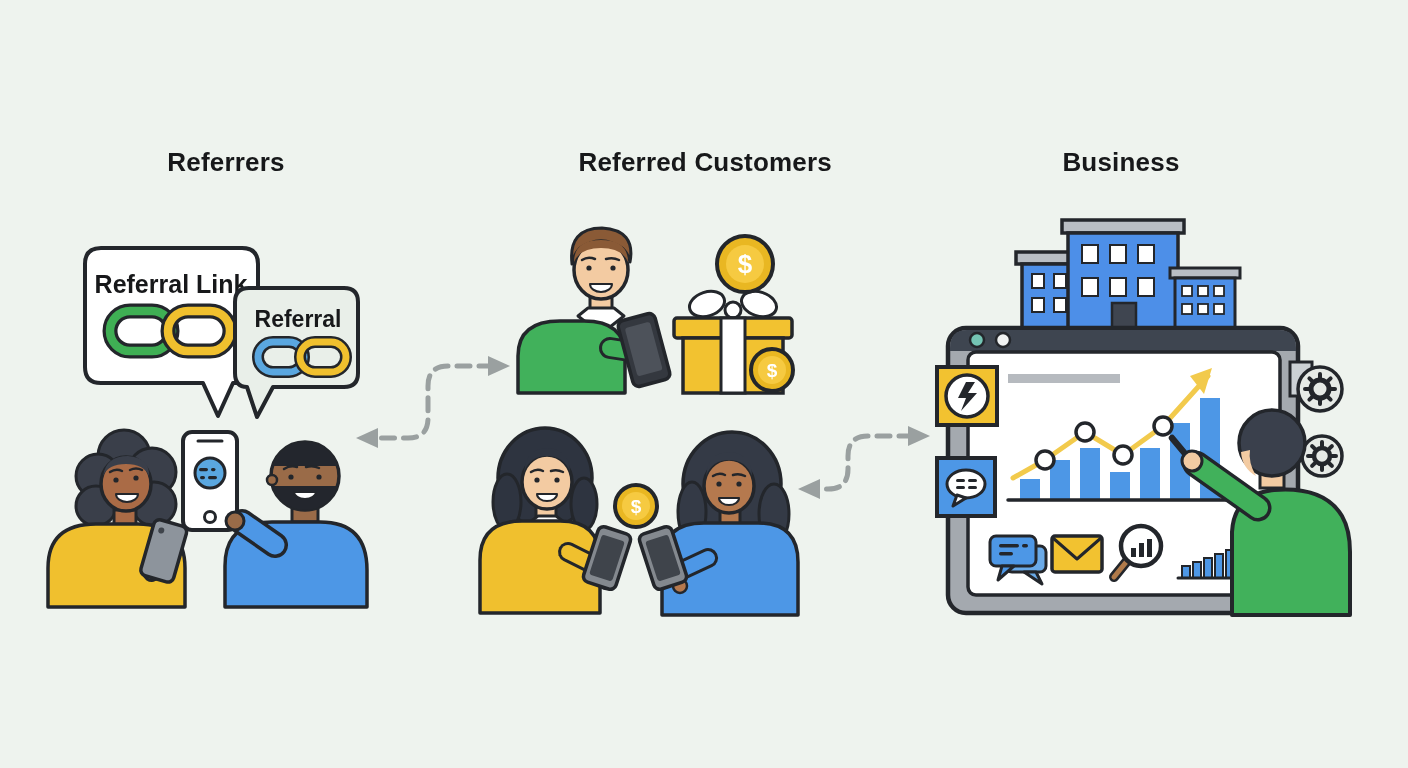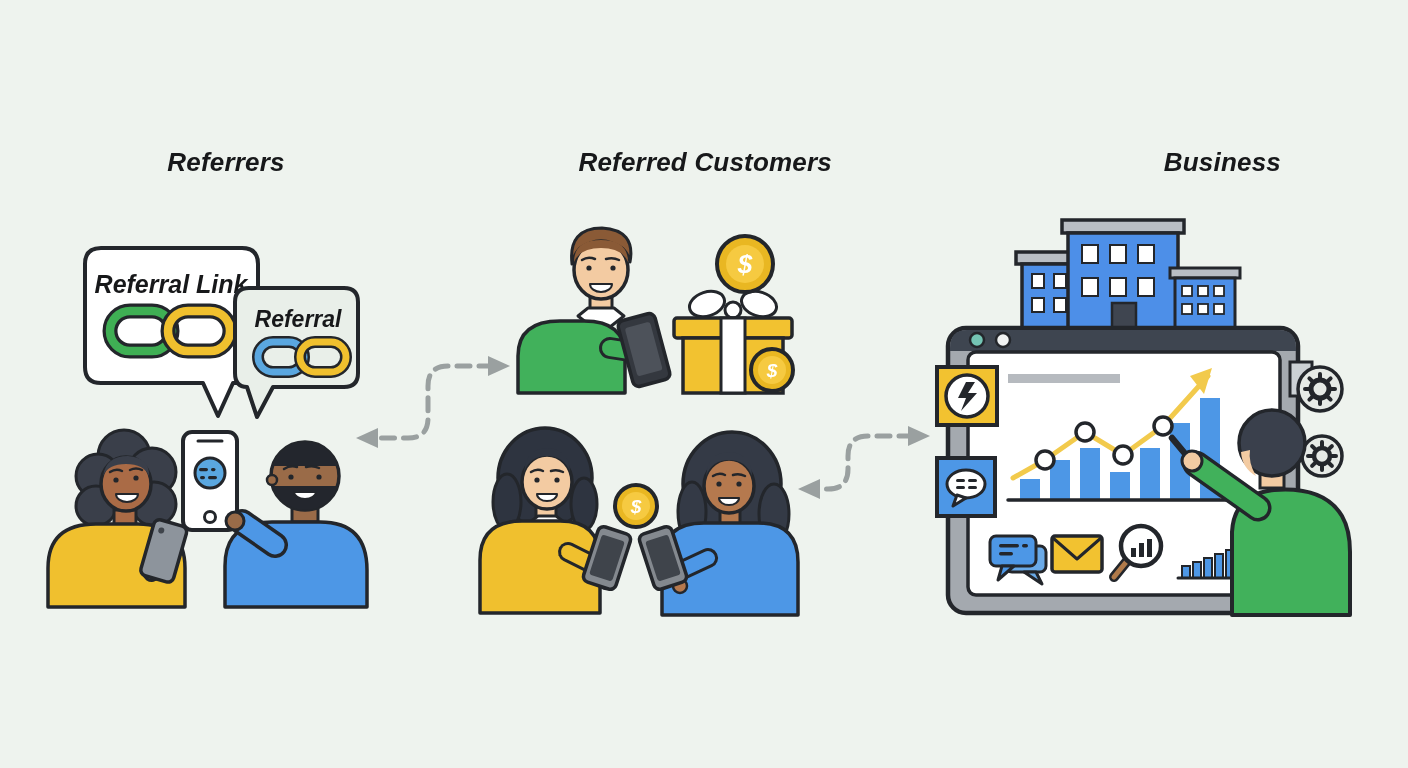--- a/index.html
+++ b/index.html
@@ -1,35 +1,35 @@
 <!DOCTYPE html>
 <html><head>
 <meta charset="utf-8">
 <style>
   html,body { margin:0; padding:0; background:#dfe5df; }
   .canvas {
     position:relative; width:1408px; height:768px; overflow:hidden;
-    background:#eef3ee; font-family:"Liberation Sans", sans-serif;font-style:italic;
+    background:#eef3ee; font-family:"Liberation Sans", sans-serif;
   }
   .heading {
     position:absolute; width:320px; text-align:center;
     font-size:26px; font-weight:700; color:#17181a; letter-spacing:.2px;
   }
   .abs { position:absolute; }
   svg text { font-family:"Liberation Sans", sans-serif; }
   line, path, polyline { stroke-linecap:round; stroke-linejoin:round; }
 </style>
 </head>
 <body>
 
 <div class="canvas">
 
   <div class="heading" style="left:66px; top:147px;">Referrers</div>
   <div class="heading" style="left:512px; top:147px;text-align:right;">Referred Customers</div>
-  <div class="heading" style="left:961px; top:147px;text-align:right;">Business</div>
+  <div class="heading" style="left:961px; top:147px;">Business</div>
 
   <svg class="abs" style="left:40px; top:230px;" width="380" height="390" viewBox="0 0 380 390">
 
     <path d="M61,18 H202 Q218,18 218,34 V137 Q218,153 202,153 H193 L178,186 L163,153 H61 Q45,153 45,137 V34 Q45,18 61,18 Z" fill="#ffffff" stroke="#23262b" stroke-width="4"></path>
     <text x="131" y="63" text-anchor="middle" font-size="25" font-weight="700" fill="#17181a">Referral Link</text>
 
     <g>
       <rect x="70" y="81" width="62" height="40" rx="20" fill="none" stroke="#23262b" stroke-width="15"></rect>
       <rect x="70" y="81" width="62" height="40" rx="20" fill="none" stroke="#3faf54" stroke-width="8.5"></rect>
       <rect x="128" y="81" width="62" height="40" rx="20" fill="none" stroke="#23262b" stroke-width="15"></rect>

